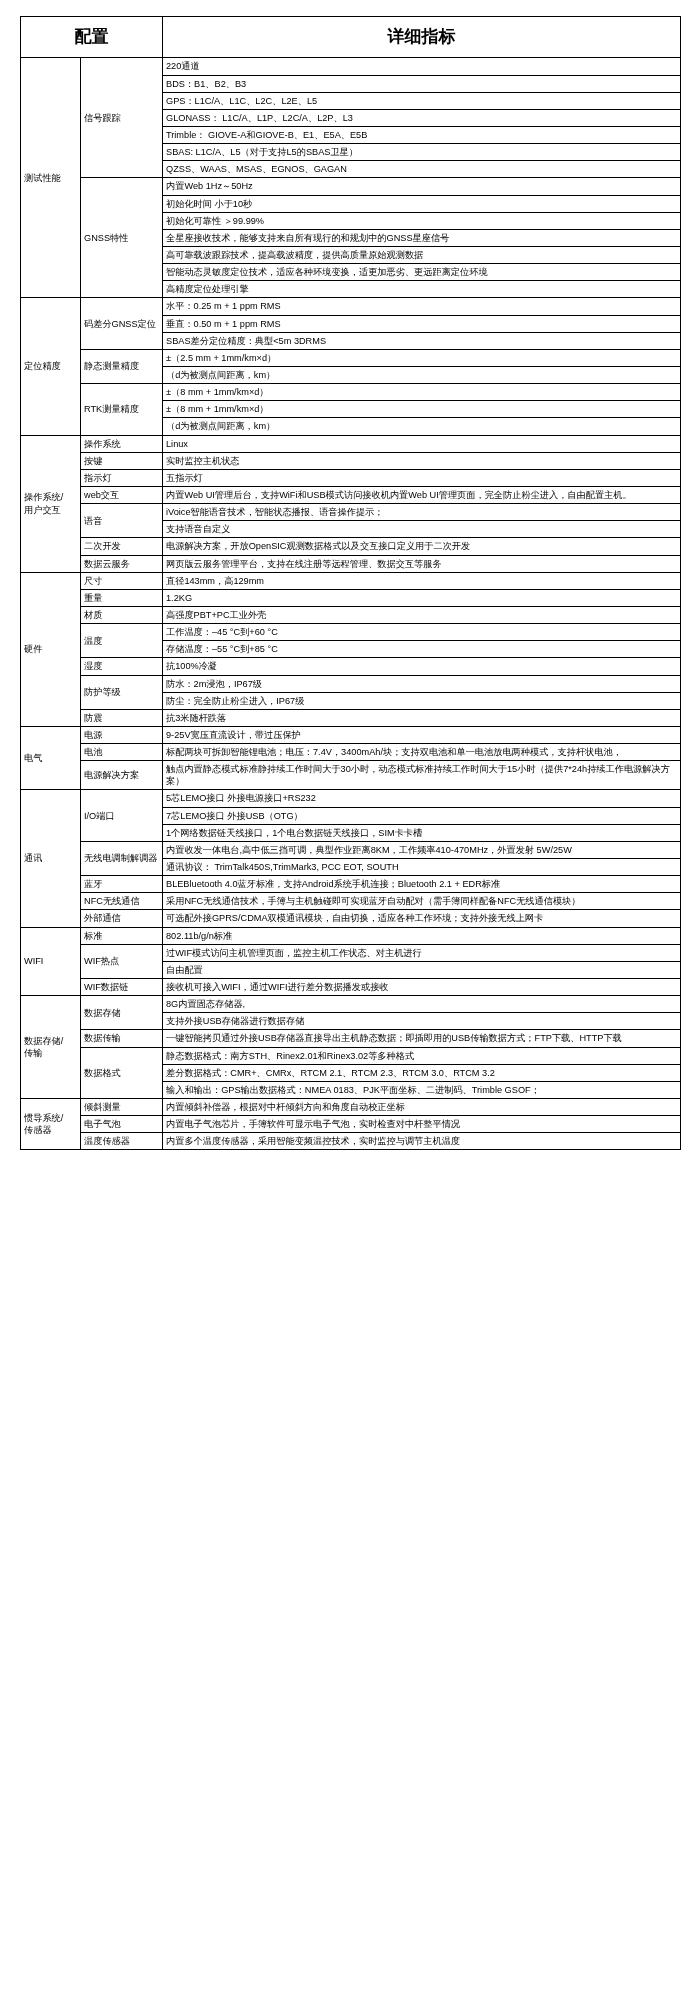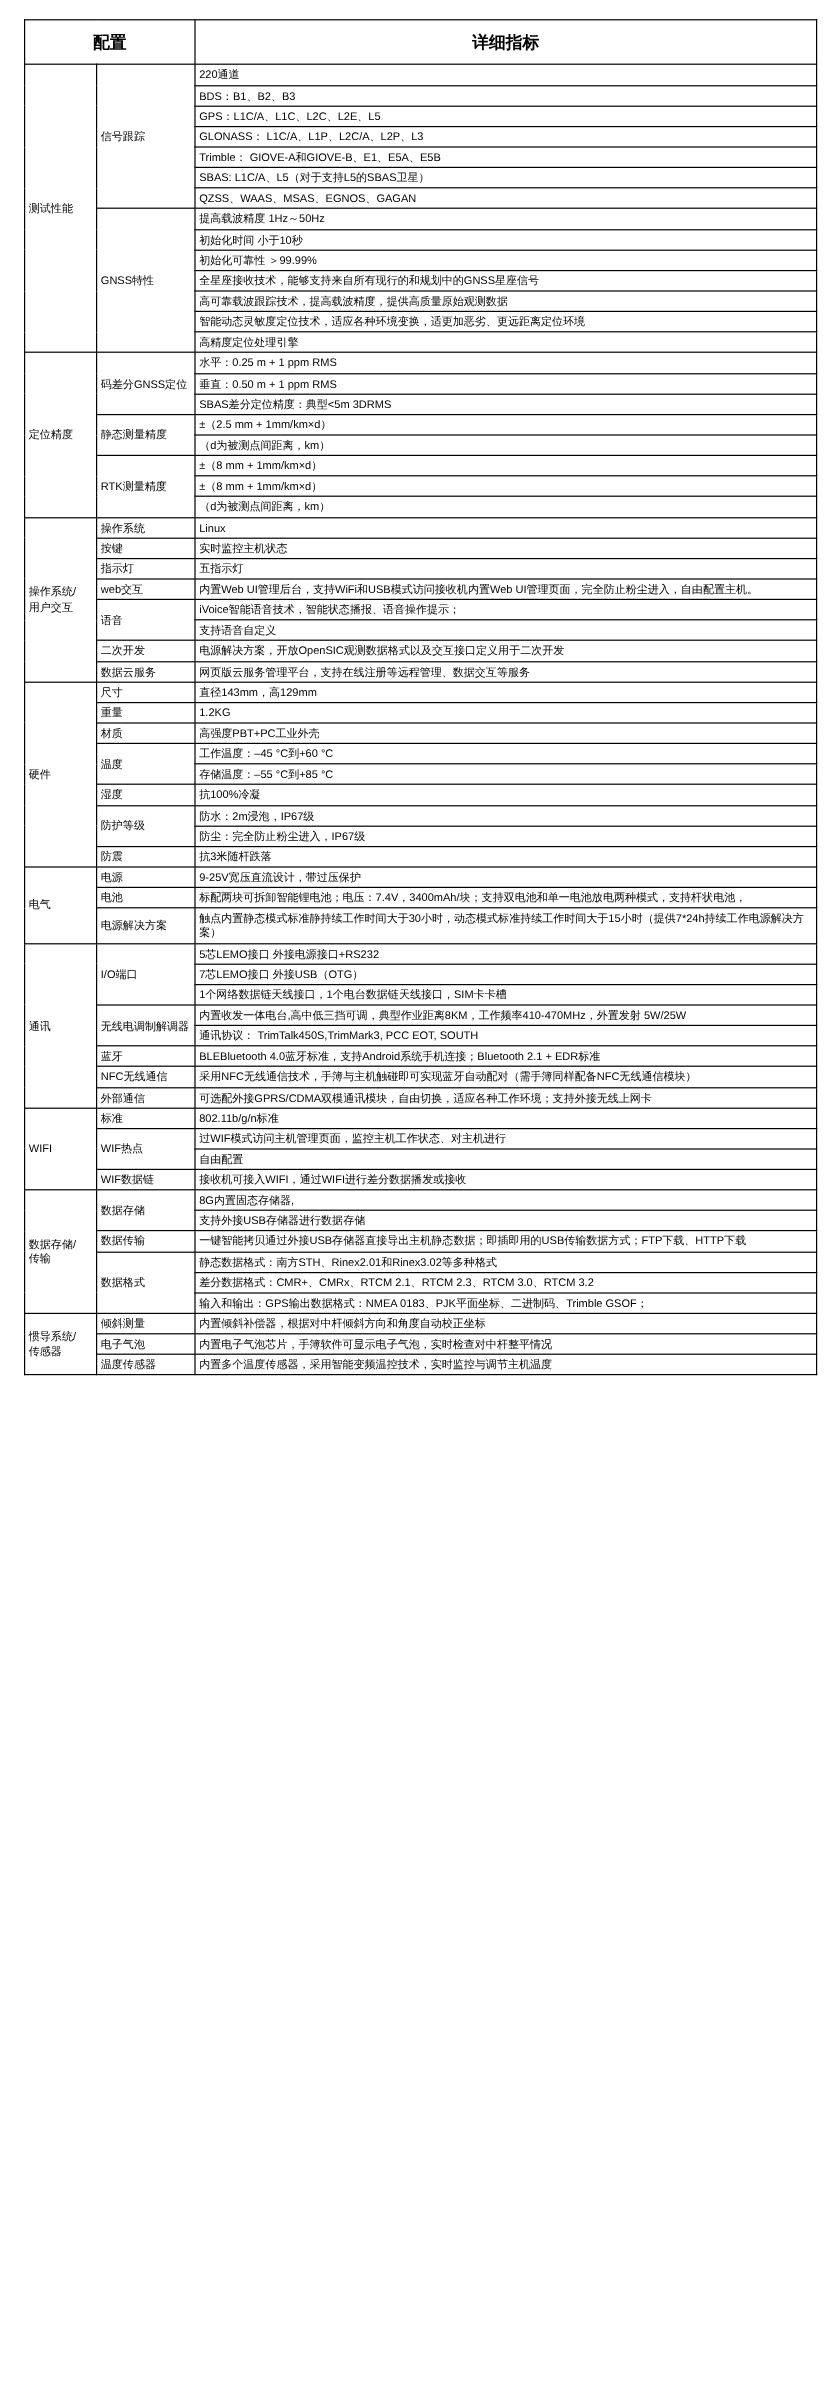--- a/index.html
+++ b/index.html
@@ -32,21 +32,21 @@
     font-size: 9.2px;
     line-height: 1.32;
     vertical-align: middle;
     padding: 2px 3px;
     word-wrap: break-word;
     overflow-wrap: break-word;
   }
   table.spec thead th {
     text-align: center;
     font-weight: bold;
-    font-size: 14px;
+    font-size: 17px;
     padding: 9px 3px;
   }
   td.grp, td.sub {
     text-align: left;
   }
   td.val {
     text-align: left;
     padding-left: 5px;
   }
   td.tall { padding-top: 5px; padding-bottom: 5px; }
@@ -86,21 +86,21 @@
           <td class="val">Trimble： GIOVE-A和GIOVE-B、E1、E5A、E5B</td>
         </tr>
         <tr>
           <td class="val">SBAS: L1C/A、L5（对于支持L5的SBAS卫星）</td>
         </tr>
         <tr>
           <td class="val">QZSS、WAAS、MSAS、EGNOS、GAGAN</td>
         </tr>
         <tr>
           <td class="sub" rowspan="7">GNSS特性</td>
-          <td class="val">提高载波精度 1Hz～50Hz</td>
+          <td class="val">内置Web 1Hz～50Hz</td>
         </tr>
         <tr>
           <td class="val">初始化时间 小于10秒</td>
         </tr>
         <tr>
           <td class="val">初始化可靠性 ＞99.99%</td>
         </tr>
         <tr>
           <td class="val">全星座接收技术，能够支持来自所有现行的和规划中的GNSS星座信号</td>
         </tr>

